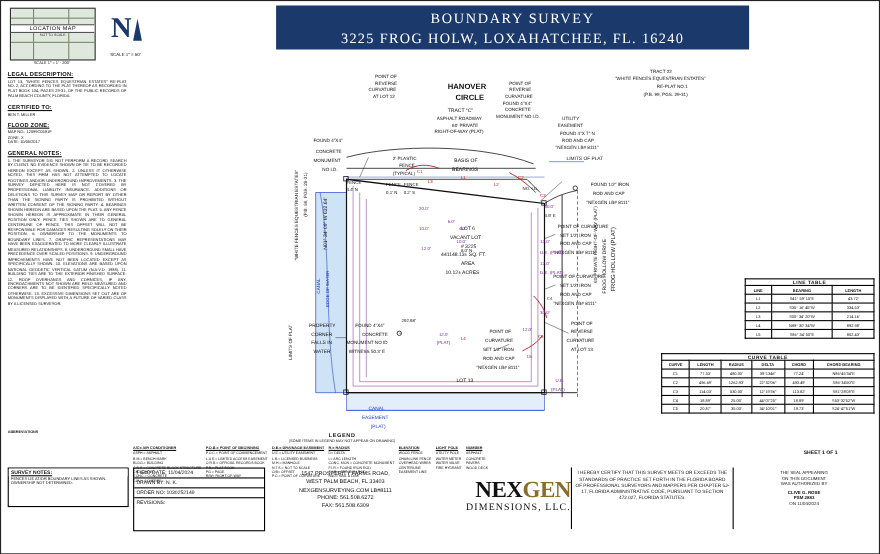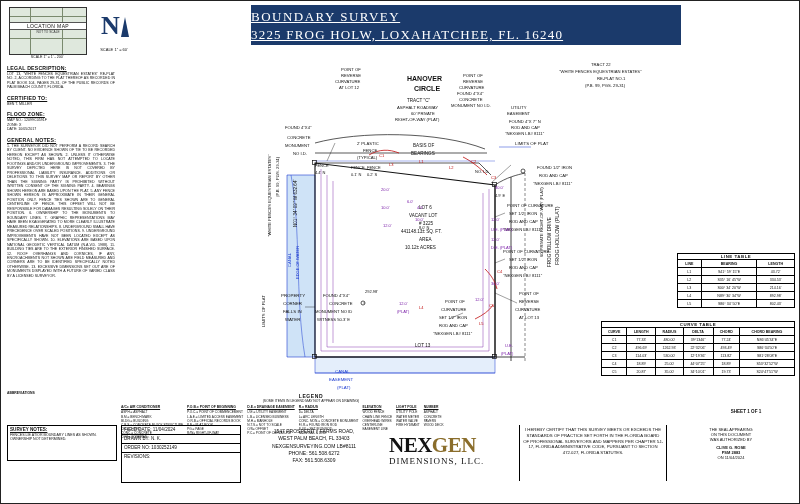--- a/index.html
+++ b/index.html
@@ -7,21 +7,21 @@
     width:800px;height:504px;
     background:#ffffff;
     font-family:"Liberation Sans", sans-serif;
     color:#111;
     overflow:hidden;
     position:relative;
   }
   .sheet{position:absolute;left:0;top:0;width:800px;height:504px;box-sizing:border-box;border:1px solid #222;background:#fff;}
   .abs{position:absolute;}
   
-  .titlebar{left:250px;top:4px;width:430px;height:40px;background:#1b3a6b;color:#fff;text-align:left;text-decoration:underline;}
+  .titlebar{left:250px;top:4px;width:430px;height:40px;background:#1b3a6b;color:#fff;text-align:center;}
   .titlebar .t1{font-family:"Liberation Serif",serif;font-size:13px;letter-spacing:1.5px;margin-top:4px;}
   .titlebar .t2{font-family:"Liberation Serif",serif;font-size:13px;letter-spacing:1.2px;margin-top:2px;}
   
   .locmap{left:8px;top:6px;width:76px;height:46px;border:1px solid #333;background:#dfe8dd;overflow:hidden;}
   .locmap .road{position:absolute;background:#7a8a6e;}
   .locmap .lbl{position:absolute;left:0;top:14px;width:76px;text-align:center;font-size:5px;background:#fff;border-top:1px solid #555;border-bottom:1px solid #555;letter-spacing:.4px;}
   .locmap .sub{position:absolute;left:0;top:22px;width:76px;text-align:center;font-size:3.2px;color:#333;}
   .locscale{left:8px;top:54px;width:76px;text-align:center;font-size:3.6px;}
   
   .north{left:92px;top:10px;width:40px;height:44px;}
@@ -46,21 +46,21 @@
   .legcol{font-size:3.2px;line-height:1.3;}
   .legcol b{display:block;font-size:3.4px;text-decoration:underline;margin-bottom:1px;}
   
   .abbr{left:6px;top:390px;width:108px;font-size:3.1px;line-height:1.25;}
   .abbr b{font-size:3.4px;}
   
   .fieldblk{left:120px;top:424px;width:118px;height:56px;border:1px solid #000;font-size:4.6px;}
   .fieldblk div{border-bottom:1px solid #000;padding:1px 2px;height:9px;box-sizing:border-box;}
   .fieldblk div:last-child{border-bottom:none;}
   .addrblk{left:238px;top:424px;width:150px;height:56px;text-align:center;font-size:5px;line-height:1.45;padding-top:3px;box-sizing:border-box;}
-  .logoblk{left:388px;top:424px;width:130px;height:56px;text-align:left;}
+  .logoblk{left:388px;top:424px;width:130px;height:56px;text-align:right;}
   .logoblk .nx{font-family:"Liberation Serif",serif;font-size:21px;font-weight:bold;letter-spacing:-0.5px;margin-top:8px;}
   .logoblk .nx .gen{color:#8a6d2b;}
   .logoblk .sv{font-family:"Liberation Serif",serif;font-size:9px;letter-spacing:1px;margin-top:-2px;}
   .certblk{left:518px;top:424px;width:148px;height:56px;border-left:1px solid #000;border-right:1px solid #000;font-size:4.3px;text-align:center;line-height:1.35;padding:2px 3px;box-sizing:border-box;}
   .sealblk{left:666px;top:424px;width:128px;height:56px;text-align:center;font-size:4px;line-height:1.3;padding-top:2px;box-sizing:border-box;}
   .sheetof{left:700px;top:408px;width:90px;text-align:center;font-size:4.6px;font-weight:bold;}
   
   .linetbl{left:676px;top:252px;width:118px;}
   .curvetbl{left:600px;top:320px;width:194px;}
   table.t{border-collapse:collapse;width:100%;font-size:3.6px;}

